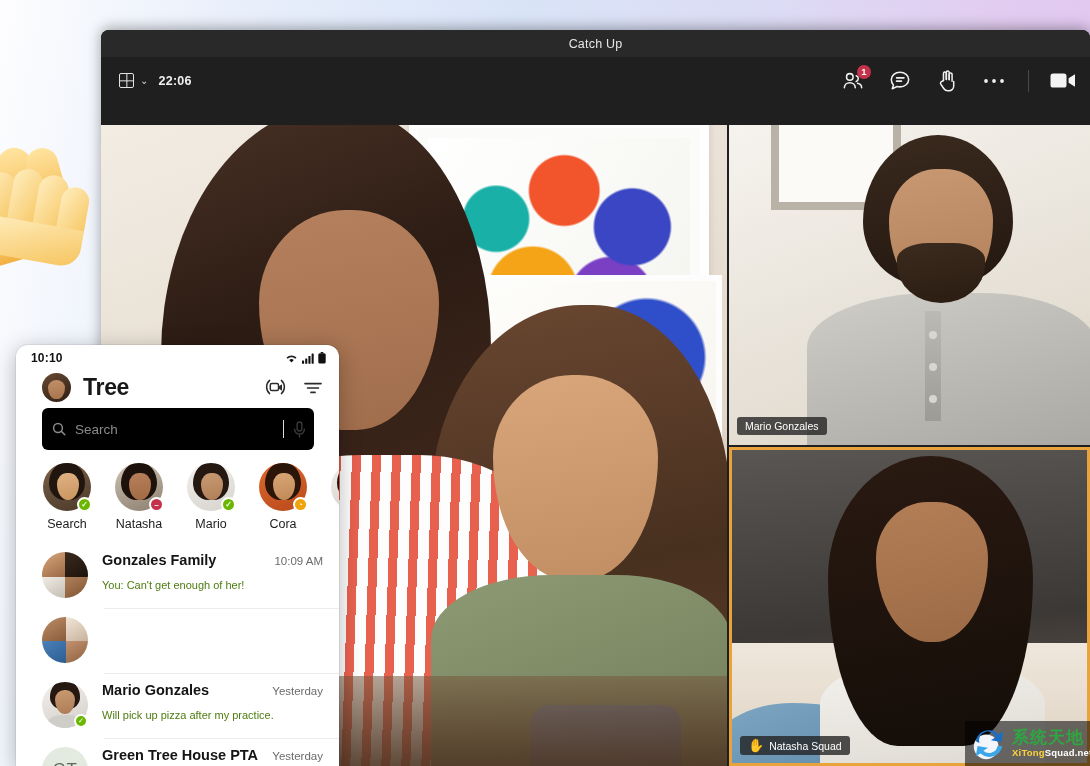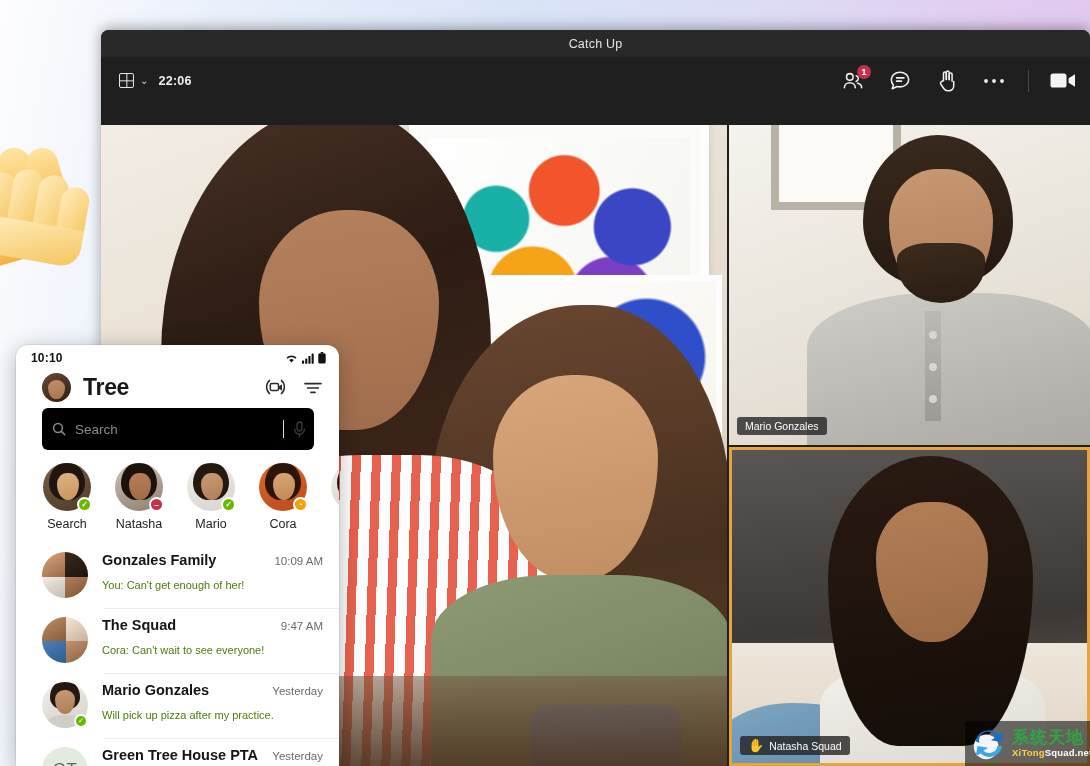--- a/index.html
+++ b/index.html
@@ -619,27 +619,20 @@
 
     <div class="chat-row">
       <span class="c-av">
         <span class="mos">
           <i style="left:0;top:0;width:52%;height:52%;background:linear-gradient(150deg,#c08f69,#8a5c3a)"></i>
           <i style="left:52%;top:0;width:48%;height:52%;background:linear-gradient(150deg,#f2e6d8,#c8b39c)"></i>
           <i style="left:0;top:52%;width:52%;height:48%;background:linear-gradient(150deg,#4a7fb8,#2c5e92)"></i>
           <i style="left:52%;top:52%;width:48%;height:48%;background:linear-gradient(150deg,#c49271,#8a5f3d)"></i>
         </span>
       </span>
-      <span class="c-body">
-        <span class="c-top">
-          <span class="c-title">The Squad</span>
-          <span class="c-time">9:47 AM</span>
-        </span>
-        <span class="c-prev" style="display:block">Cora: Can't wait to see everyone!</span>
-      </span>
     </div>
 
     <div class="chat-row">
       <span class="c-av" style="overflow:visible">
         <span class="mos" style="border-radius:50%;overflow:hidden;background:linear-gradient(160deg,#f3f1ee,#d3cfc9)">
           <i style="left:18%;top:-4%;width:64%;height:62%;border-radius:50% 50% 40% 40%/60% 60% 40% 40%;background:#241811"></i>
           <i style="left:28%;top:18%;width:44%;height:52%;border-radius:46% 46% 48% 48%/40% 40% 60% 60%;background:linear-gradient(170deg,#c99a72,#ad7c56)"></i>
           <i style="left:12%;top:72%;width:76%;height:40%;border-radius:40% 40% 0 0/40% 40% 0 0;background:#cfcdc8"></i>
         </span>
         <span class="presence-sm" style="background:#6bb700">✓</span>

